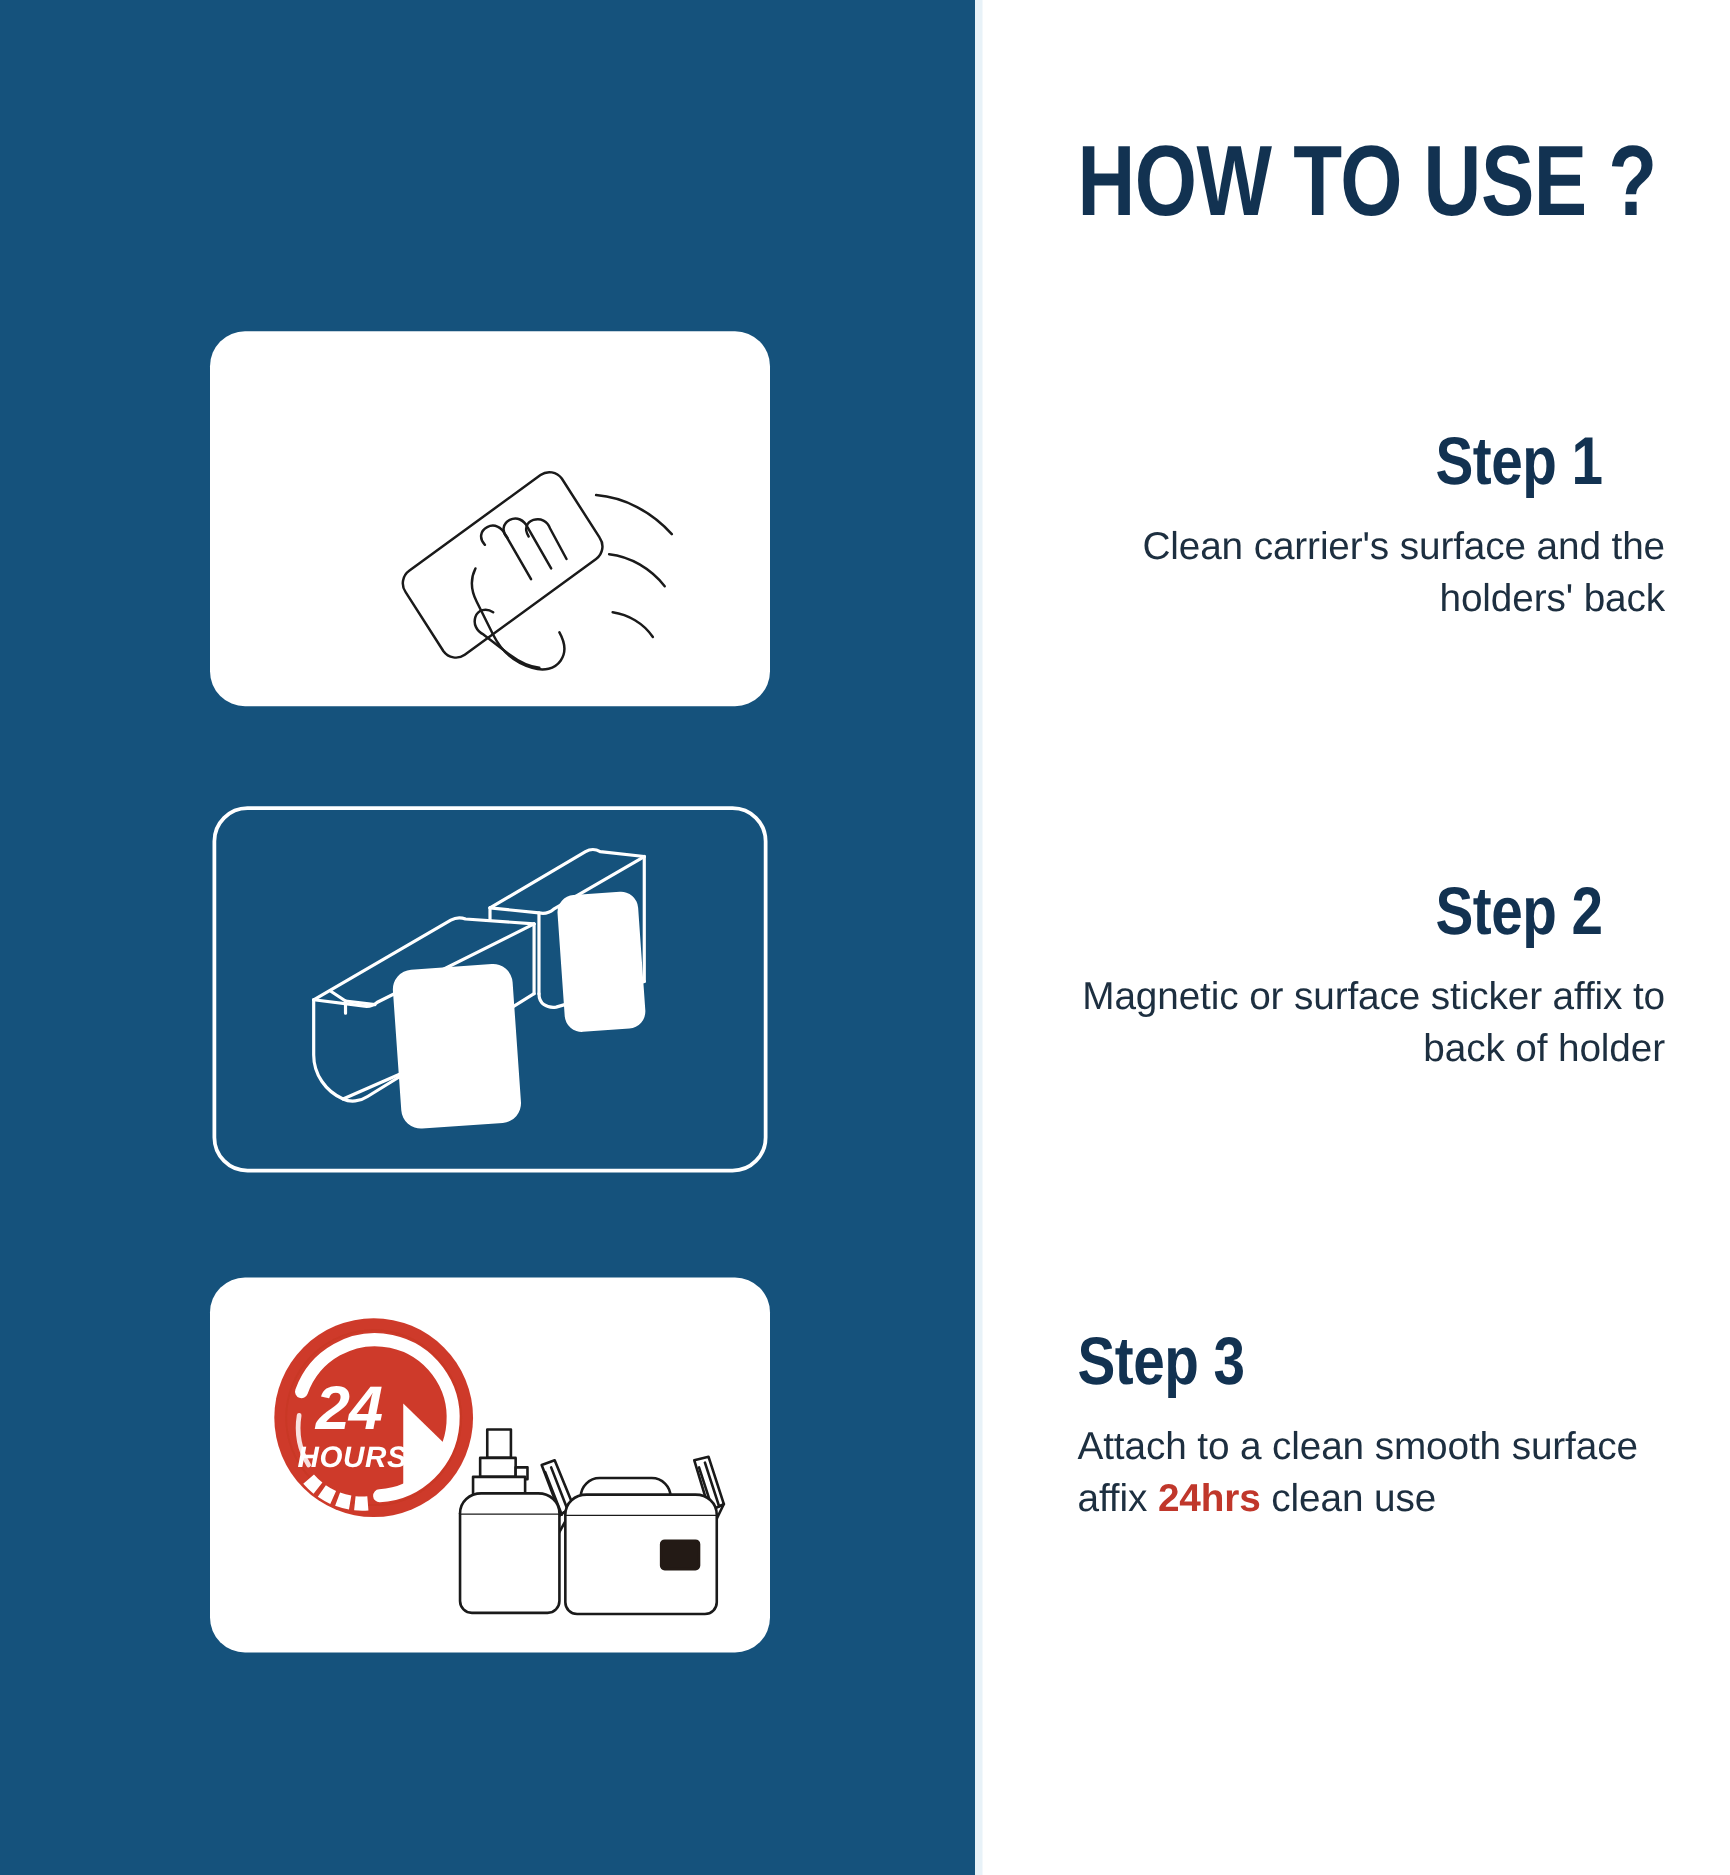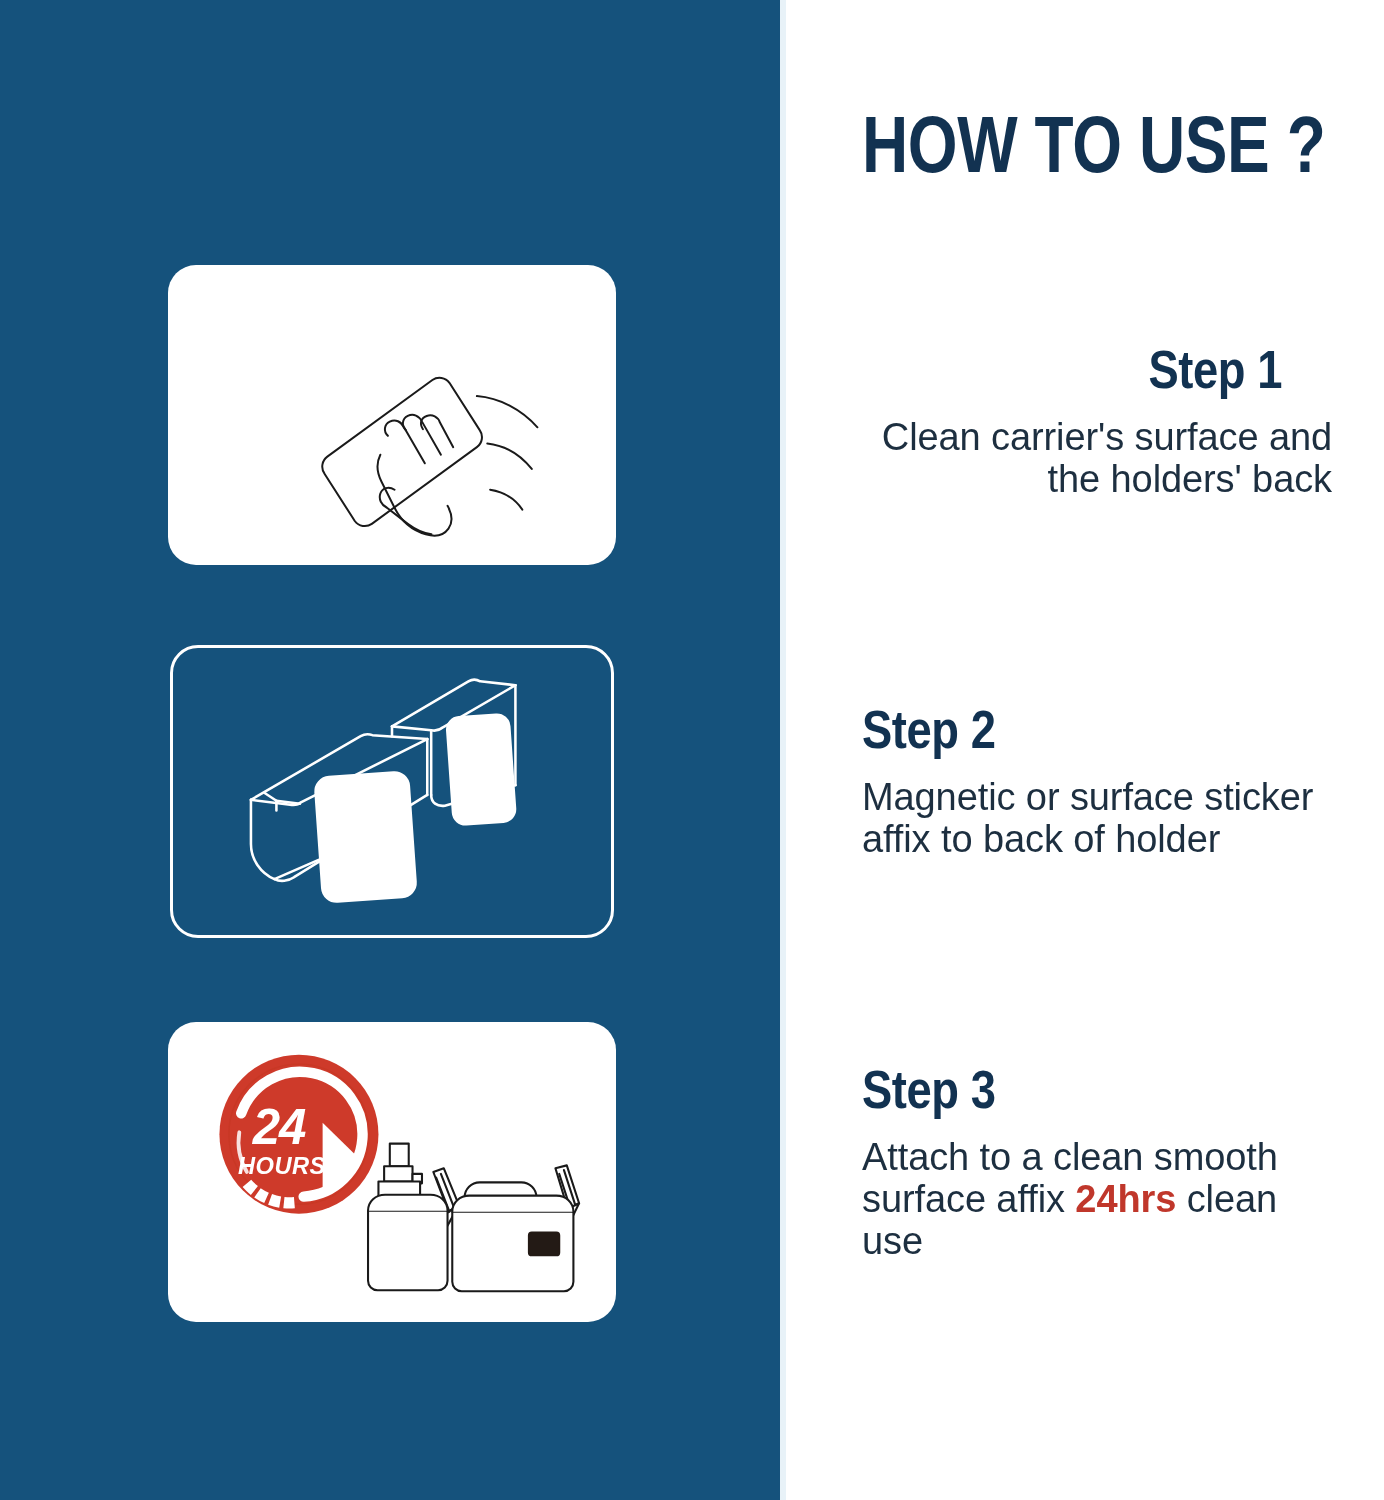--- a/index.html
+++ b/index.html
@@ -77,37 +77,37 @@
     font-size: 80px;
     line-height: 82px;
     font-weight: bold;
     letter-spacing: -0.5px;
     transform: scaleX(0.80);
     transform-origin: left top;
     white-space: nowrap;
   }
   .step-block { position: absolute; left: 0; width: 500px; }
   #step-1 { top: 340px; text-align: right; }
-  #step-2 { top: 700px; }
+  #step-2 { top: 700px; text-align: right; }
   #step-3 { top: 1060px; }
 
   .step-head {
     color: #123251;
     font-size: 54px;
     line-height: 58px;
     font-weight: bold;
     letter-spacing: -0.5px;
     transform: scaleX(0.84);
     transform-origin: left top;
     white-space: nowrap;
     margin: 0 0 18px 0;
   }
   .step-desc {
     color: #1d2f40;
-    font-size: 38px;
+    font-size: 31px;
     line-height: 42px;
     font-weight: 400;
     letter-spacing: -0.1px;
     margin: 0;
     max-width: 470px;
   }
   .hrs-highlight {
     color: #C0372B;
     font-weight: bold;
     text-align: right;

